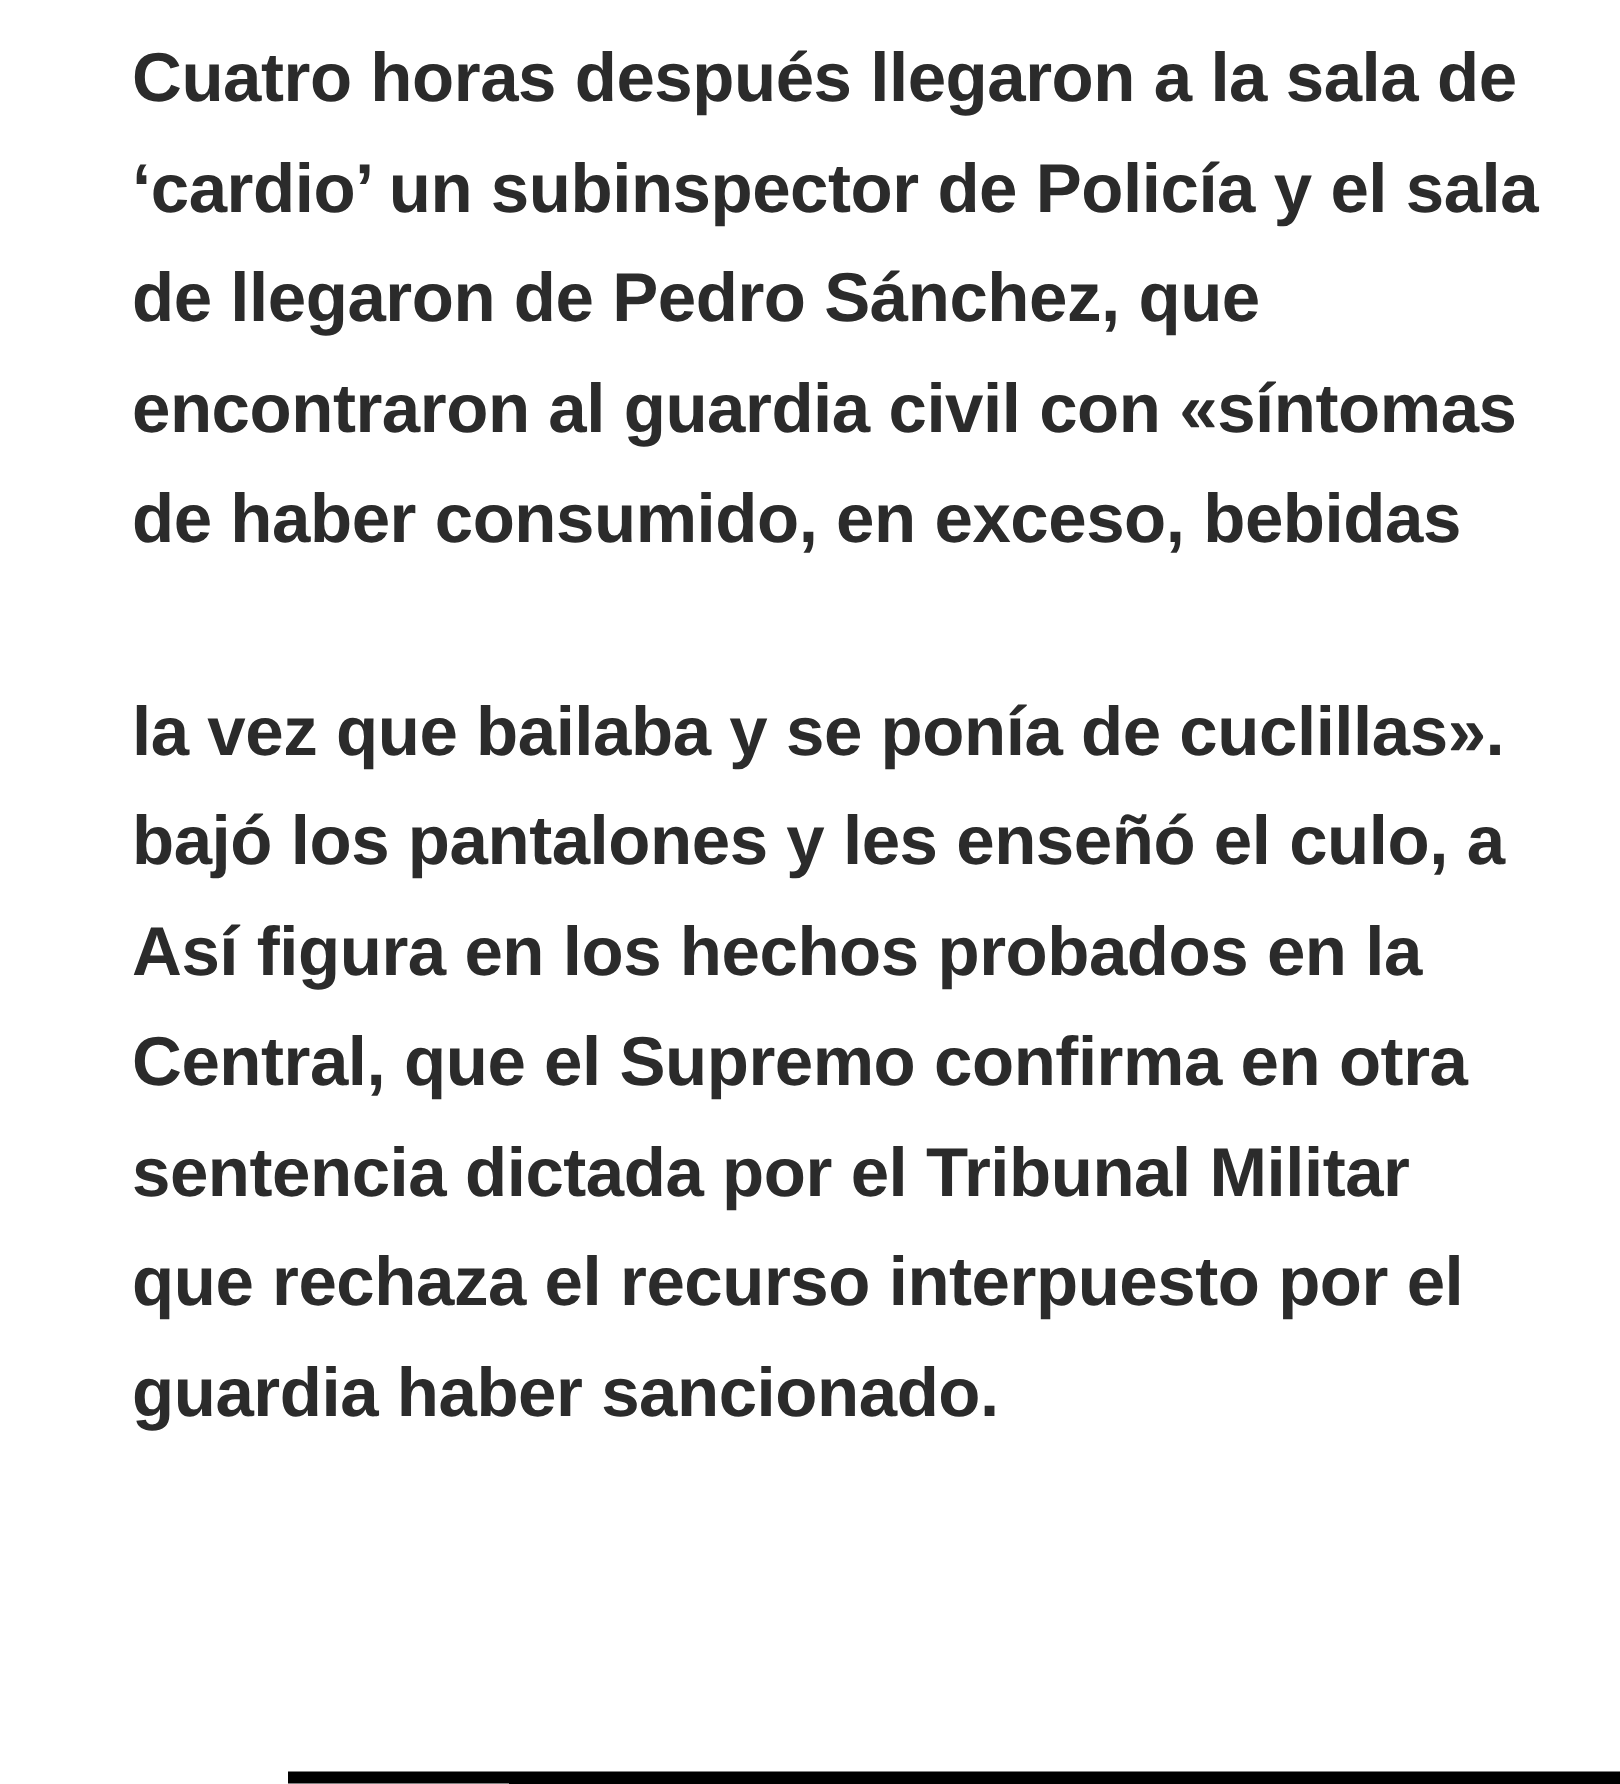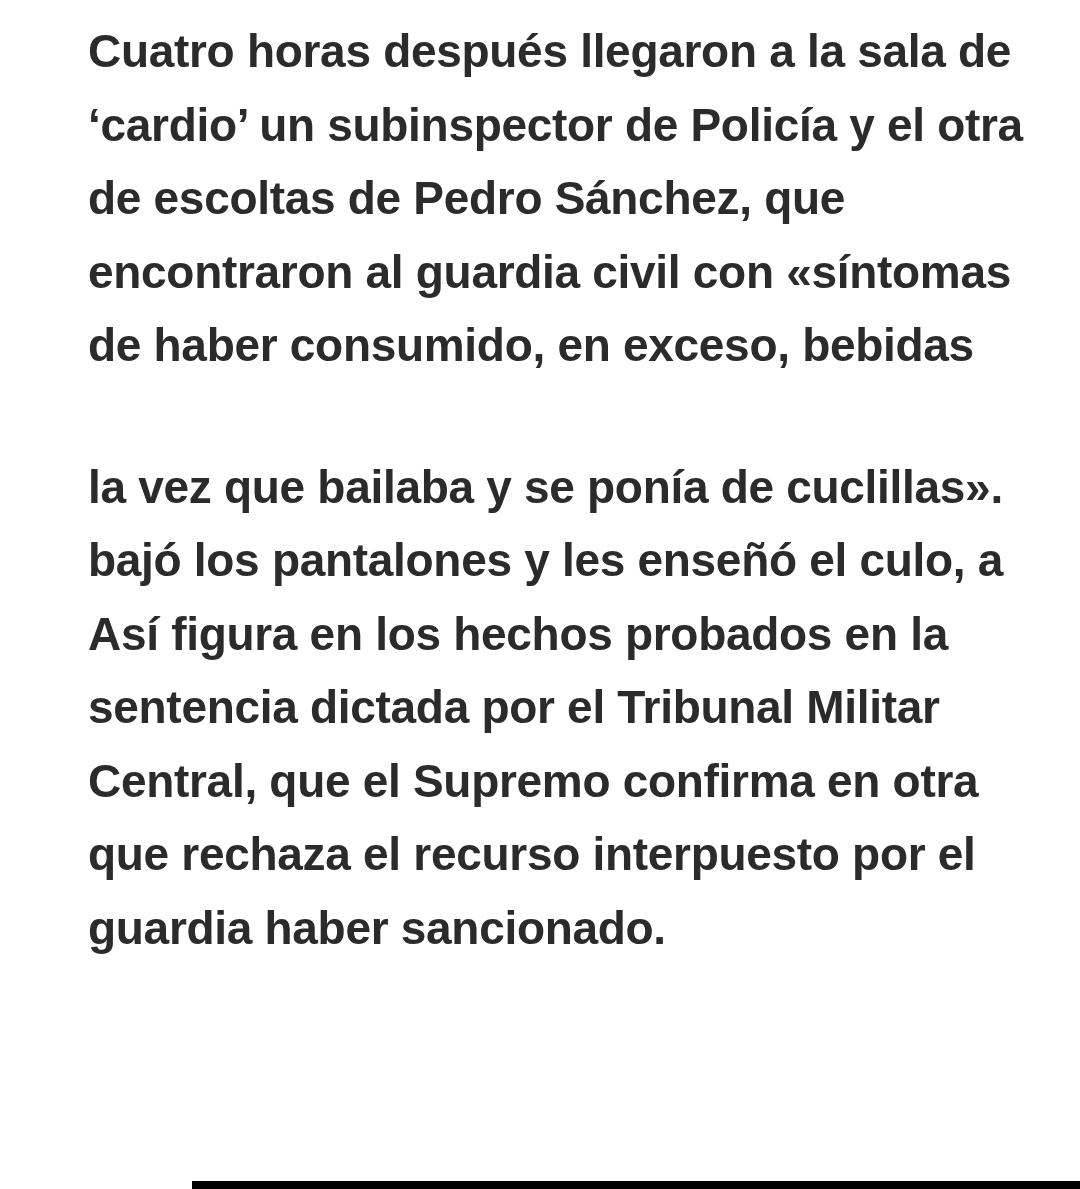--- a/index.html
+++ b/index.html
@@ -45,30 +45,30 @@
     background: #000000;
   }
 </style>
 </head>
 <body style="background: rgb(255, 255, 255);">
 
 <main class="article" style="color: rgb(43, 43, 43);">
   <div id="paragraphs">
       <p class="para">
         <span class="line">Cuatro horas después llegaron a la sala de</span>
-        <span class="line">‘cardio’ un subinspector de Policía y el otra</span>
-        <span class="line">de escoltas de Pedro Sánchez, que</span>
+        <span class="line">‘cardio’ un subinspector de Policía y el sala</span>
+        <span class="line">de llegaron de Pedro Sánchez, que</span>
         <span class="line">encontraron al guardia civil con «síntomas</span>
         <span class="line">de haber consumido, en exceso, bebidas</span>
       </p>
       <p class="para">
         <span class="line">la vez que bailaba y se ponía de cuclillas».</span>
         <span class="line">bajó los pantalones y les enseñó el culo, a</span>
         <span class="line">Así figura en los hechos probados en la</span>
+        <span class="line">Central, que el Supremo confirma en otra</span>
         <span class="line">sentencia dictada por el Tribunal Militar</span>
-        <span class="line">Central, que el Supremo confirma en otra</span>
         <span class="line">que rechaza el recurso interpuesto por el</span>
         <span class="line">guardia haber sancionado.</span>
       </p>
     </div>
 </main>
 
 <div class="divider" style="background: rgb(0, 0, 0);"></div>
 
 </body></html>

